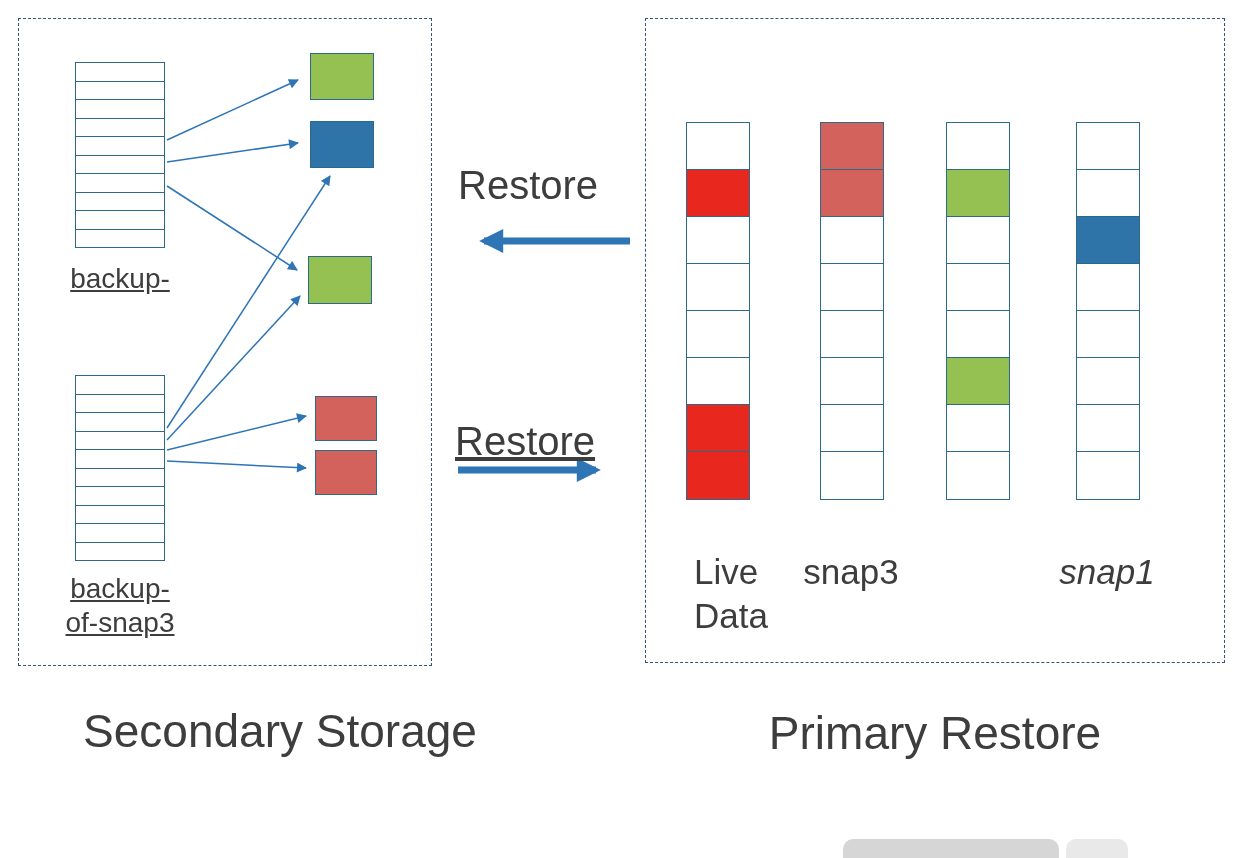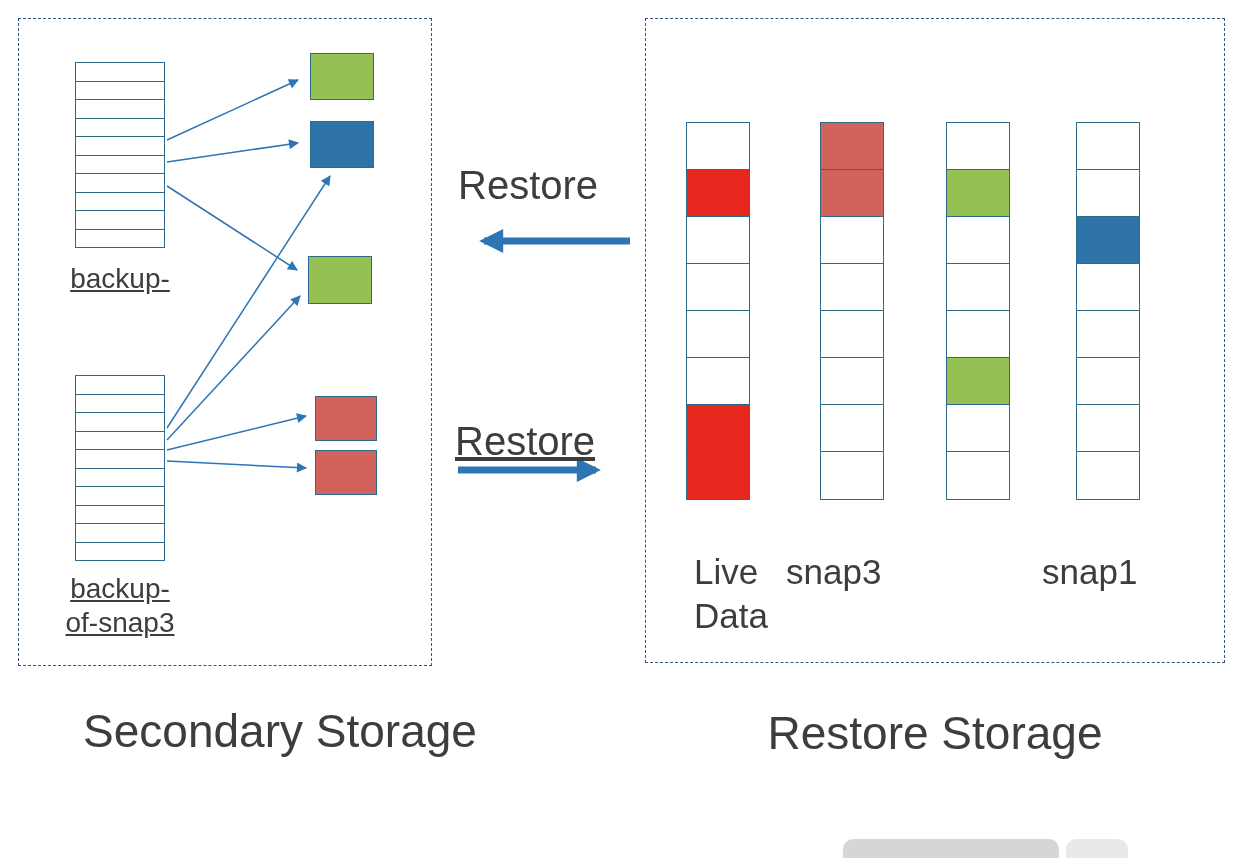--- a/index.html
+++ b/index.html
@@ -16,21 +16,21 @@
 
   .block { position:absolute; border:1.5px solid var(--stroke,#2d6a8a); }
 
   .grid-col { position:absolute; display:flex; flex-direction:column;
     border:1.5px solid var(--stroke,#2d6a8a); background:#fff; width:64px; }
   .grid-cell { height:47px; border-bottom:1.5px solid var(--stroke,#2d6a8a); }
   .grid-cell:last-child { border-bottom:none; }
 
   .stack-label { position:absolute; font-size:28px; line-height:34px; text-align:center;text-decoration:underline; }
   .col-label { position:absolute; font-size:35px; line-height:44px; }
-  .col-label.centered { text-align:left; }
+  .col-label.centered { text-align:center; }
   .flow-label { position:absolute; font-size:40px; }
   .title { position:absolute; font-size:46px; line-height:47px; text-align:center; }
 
   svg.arrows { position:absolute; left:0; top:0; pointer-events:none; }
   .thin { stroke:var(--arrow,#2e75b6); stroke-width:1.5; fill:none; }
   .big  { stroke:var(--arrow,#2e75b6); stroke-width:7; fill:none; }
   .ah   { fill:var(--arrow,#2e75b6); }
 
   .artifact { position:absolute; border-radius:10px; }
 </style>
@@ -143,23 +143,23 @@
       <div class="grid-cell" style="background: rgb(46, 116, 168);"></div>
       <div class="grid-cell" style="background: rgb(255, 255, 255);"></div>
       <div class="grid-cell" style="background: rgb(255, 255, 255);"></div>
       <div class="grid-cell" style="background: rgb(255, 255, 255);"></div>
       <div class="grid-cell" style="background: rgb(255, 255, 255);"></div>
       <div class="grid-cell" style="background: rgb(255, 255, 255);"></div>
     </div>
 
   <div class="col-label" style="left:684px; top:550px; width:96px;margin-left:10px;">Live Data</div>
   <div class="col-label centered" style="left:786px; top:550px; width:130px;">snap3</div>
-  <div class="col-label centered" style="left:1042px; top:550px; width:130px;">snap1</div>
+  <div class="col-label centered" style="left:1042px; top:550px; width:130px;font-style:italic;">snap1</div>
 
   <div class="title" style="left:30px; top:708px; width:500px;">
     <div>Secondary Storage</div>
   </div>
-  <div class="title" style="left:685px; top:710px; width:500px;">Restore Storage</div>
+  <div class="title" style="left:685px; top:710px; width:500px;">Primary Restore</div>
 
   <div class="artifact" style="left:843px; top:839px; width:216px; height:28px; background:var(--artifact_gray,#d6d6d6);"></div>
   <div class="artifact" style="left:1066px; top:839px; width:62px; height:28px; background:var(--artifact_gray_light,#e9e9e9);"></div>
 
 </div>
 
 </body></html>

